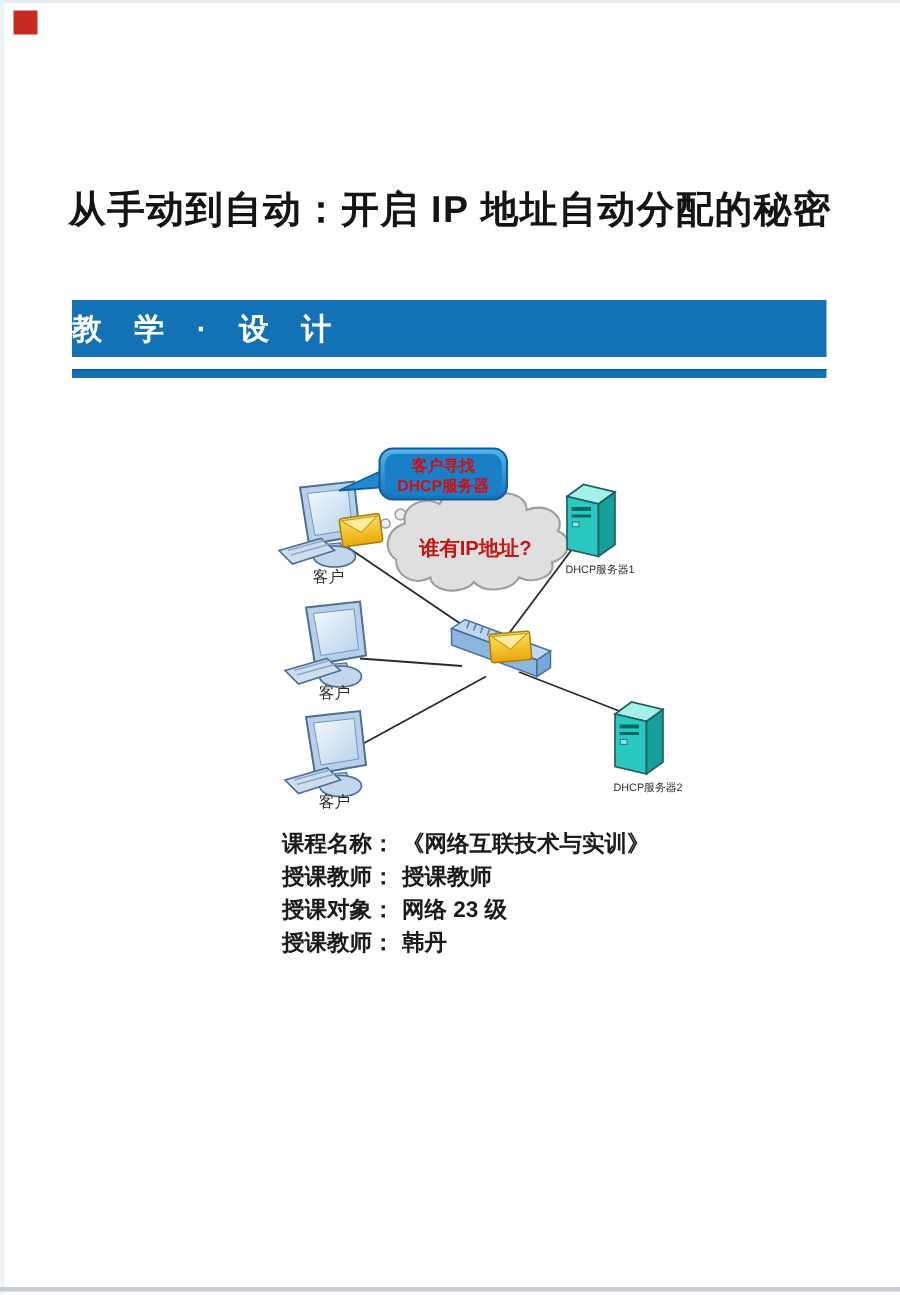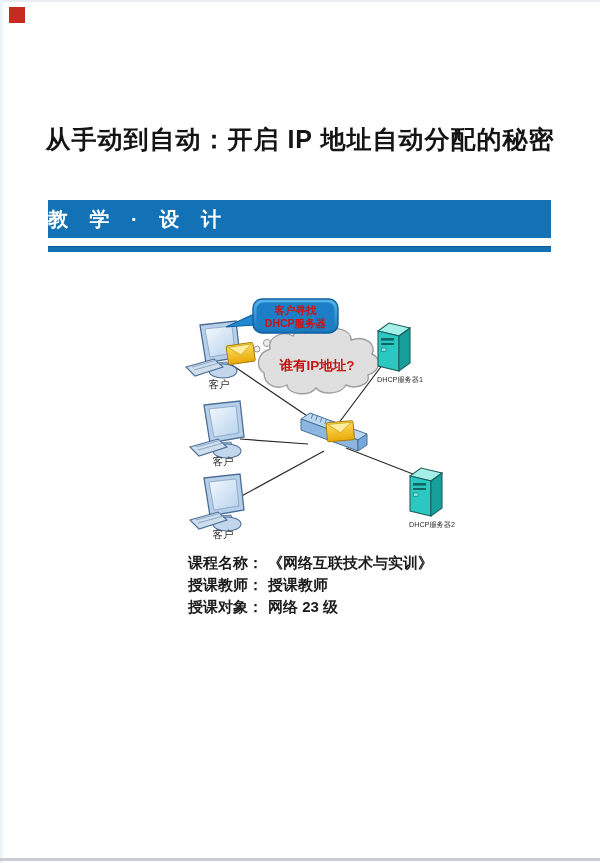--- a/index.html
+++ b/index.html
@@ -168,14 +168,17 @@
   <div class="course-info">
     <div class="info-row">
       <span>课程名称：</span><span class="val">《网络互联技术与实训》</span>
     </div>
     <div class="info-row">
       <span>授课教师：</span><span class="val">授课教师</span>
     </div>
     <div class="info-row">
       <span>授课对象：</span><span class="val">网络 23 级</span>
     </div>
+    <div class="info-row">
+      <span>授课教师：</span><span class="val">韩丹</span>
+    </div>
   </div>
 </div>
 
 </body></html>

